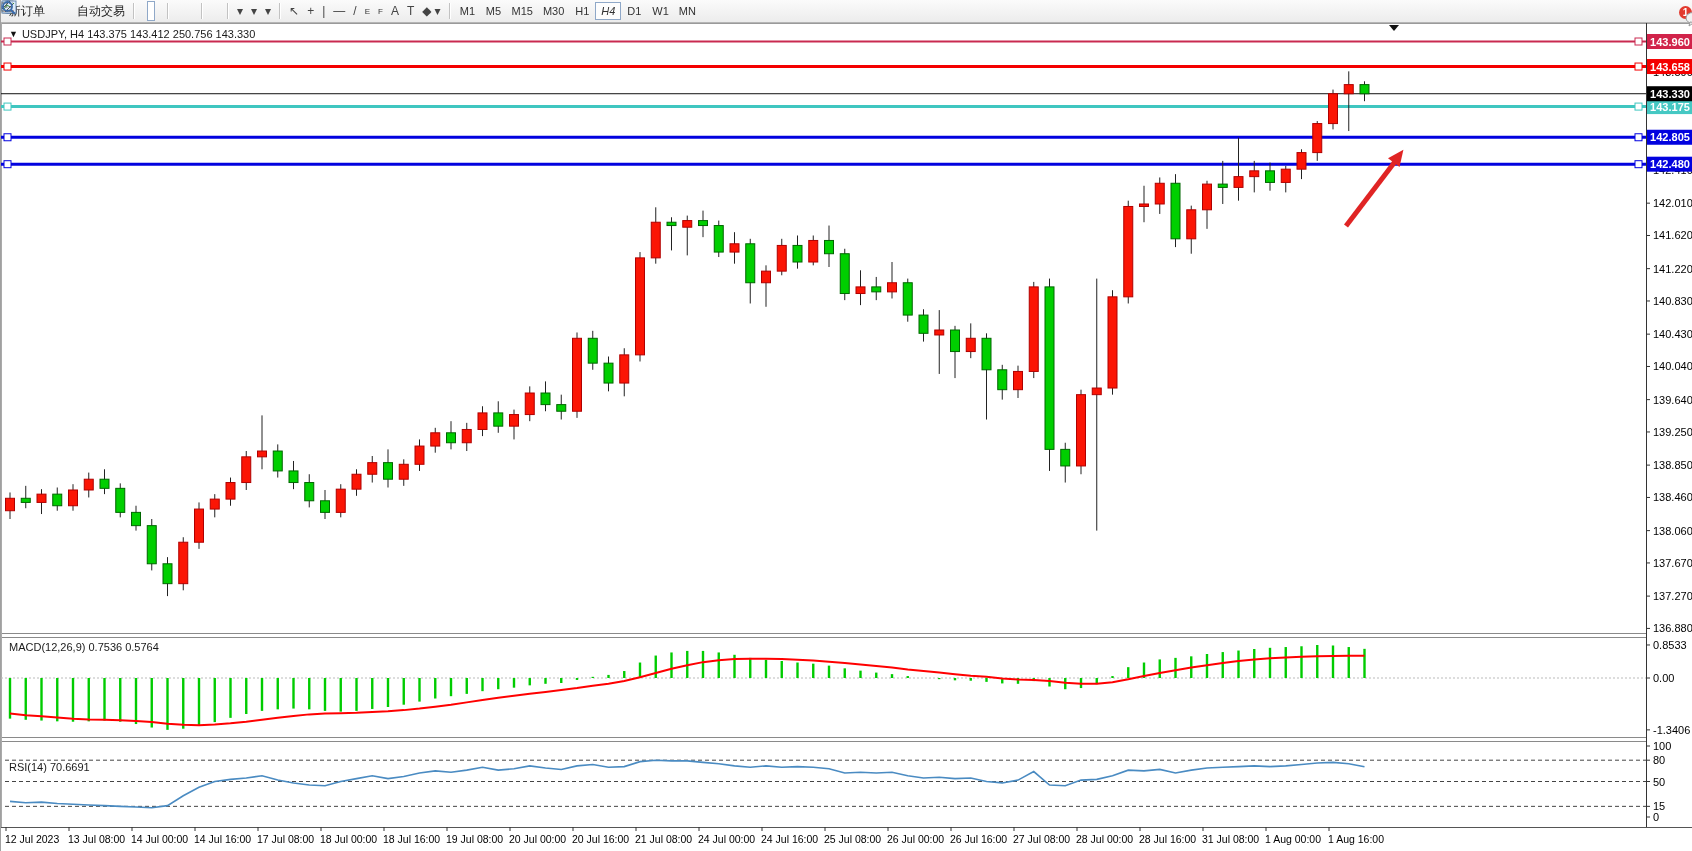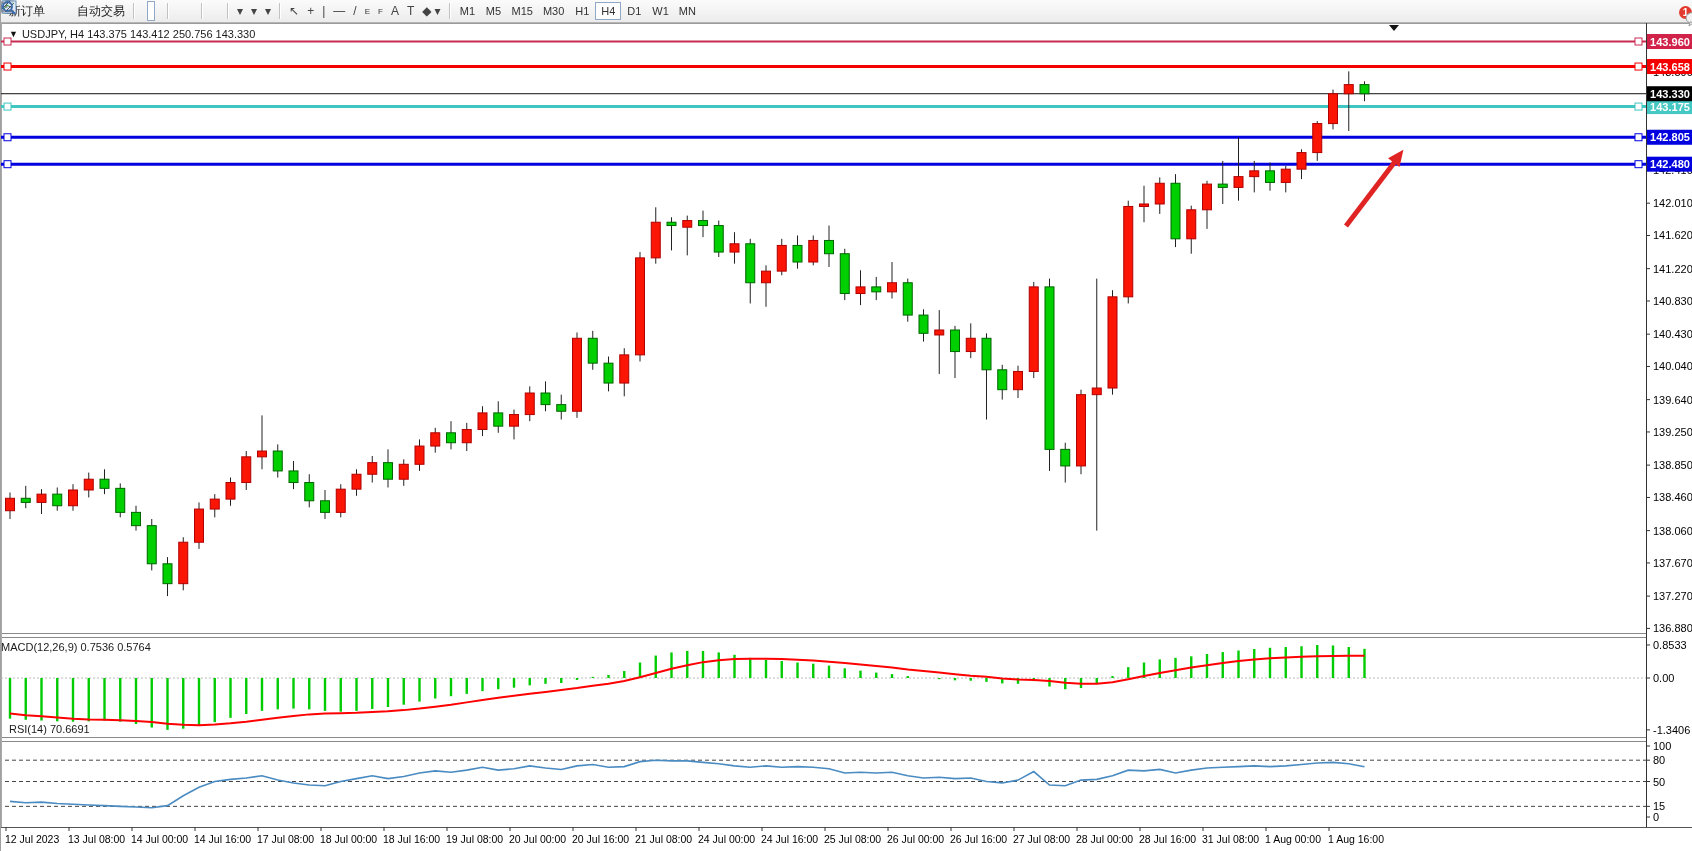--- a/index.html
+++ b/index.html
@@ -9,31 +9,31 @@
     border-bottom:1px solid #b5b5b5;display:flex;align-items:center;z-index:30;box-sizing:border-box;padding-left:4px;}
   .tb-group{display:flex;align-items:center;height:22px;}
   .tb-sep{width:1px;height:16px;background:#c2c2c2;margin:0 4px;border-right:1px solid #fff;}
   .tb-btn{display:flex;align-items:center;gap:3px;height:20px;padding:1px 3px;border:1px solid transparent;
     background:transparent;font-family:"Liberation Sans",sans-serif;font-size:12px;color:#222;cursor:default;}
   .tb-btn.active{background:#fff;border:1px solid #8fa8c8;}
   .tb-btn .glyph{font-size:12px;color:#444;line-height:12px;}
   .tb-btn sub{font-size:8px;color:#333;}
   .tf-btn{height:18px;min-width:26px;padding:1px 4px;border:1px solid transparent;background:transparent;
     font-family:"Liberation Sans",sans-serif;font-size:11px;color:#333;text-align:center;}
-  .tf-btn.active{background:#fdfdfd;border:1px solid #8fa8c8;}
+  .tf-btn.active{background:#fdfdfd;border:1px solid #8fa8c8;font-style:italic;}
   .tb-right{margin-left:auto;display:flex;align-items:center;padding-right:8px;gap:8px;}
   .badge{position:absolute;top:-5px;right:-7px;background:#e23a2e;color:#fff;border-radius:8px;min-width:13px;height:13px;
     font-size:10px;line-height:13px;text-align:center;font-weight:bold;}
   .chat-wrap{position:relative;}
   
   .ovl{position:absolute;z-index:10;font-size:11px;color:#1a1a1a;pointer-events:none;white-space:nowrap;}
   #chart-title{left:8px;top:28px;display:flex;gap:4px;align-items:center;}
   #chart-title .mk{font-size:9px;color:#111;}
-  #macd-label{left:0;top:641px;}
-  #rsi-label{left:8px;top:723px;}
+  #macd-label{left:8px;top:641px;}
+  #rsi-label{left:8px;top:761px;}
   svg{position:absolute;left:0;top:0;z-index:1;}
   text{font-family:"Liberation Sans",sans-serif;}
 </style>
 </head>
 <body>
 
 <div class="screen">
 
   <svg id="chart-svg" width="1692" height="851">
       <rect x="0" y="23" width="1692" height="828" fill="#ffffff"></rect>

